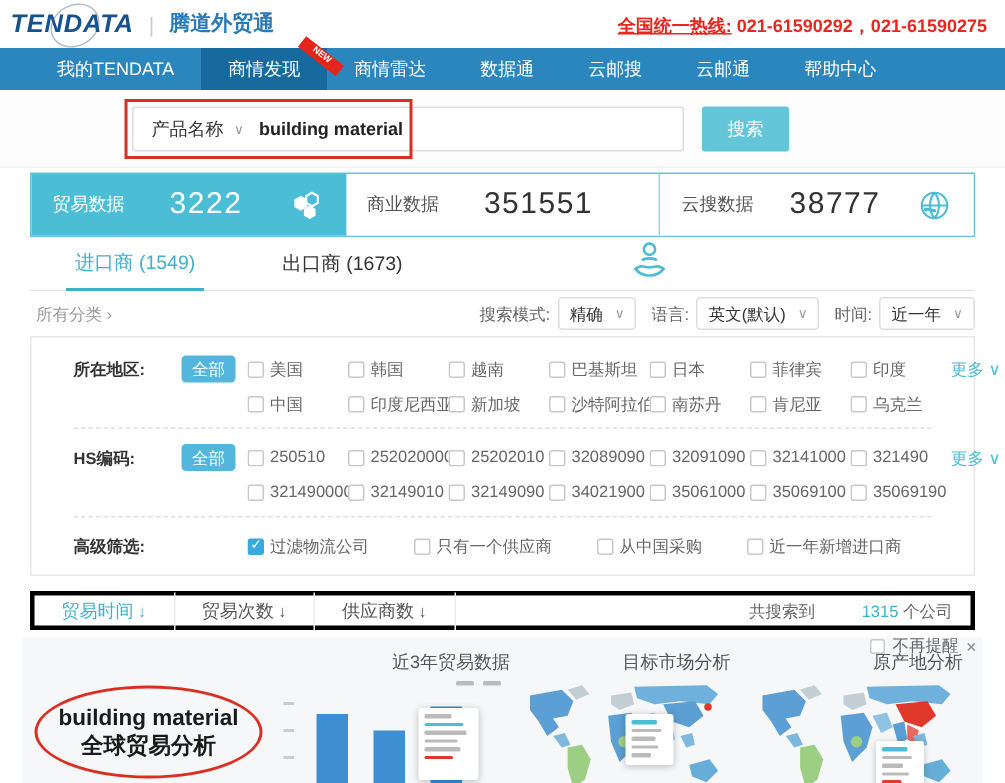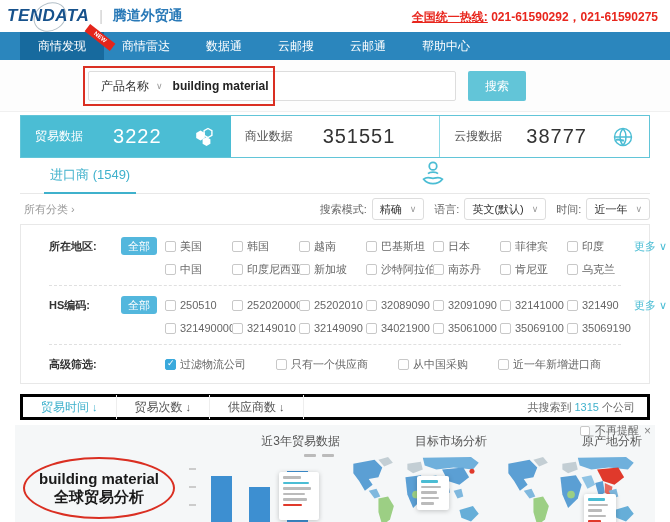--- a/index.html
+++ b/index.html
@@ -69,21 +69,21 @@
   .adv-row { display:flex; align-items:center; height:20px; }
   .adv-label { width:116px; font-size:11px; font-weight:700; color:#333; }
   .adv-opts { display:flex; gap:30px; }
 
   
   .sortbar { margin:10px 20px 0; height:26px; border:3px solid #000000; display:flex; align-items:center; font-size:12px; }
   .sort-item { padding:0 18px; color:#555; border-right:1px solid #eee; cursor:pointer; line-height:24px; }
   .sort-item.active { color:#3fb1cc; }
   .sort-item .arr { font-size:11px; margin-left:3px; }
   .result { margin-left:auto; padding-right:12px; font-size:11px; color:#666; }
-  .result .cnt { color:#3fb1cc; }
+  .result .cnt { color:#3fb1cc;margin-left:28px; }
 
   
   .promo { margin:5px 15px 0; height:117px; background:#f5f7f8; position:relative; }
   .dismiss { position:absolute; top:-2px; right:4px; display:flex; align-items:center; gap:5px; font-size:11px; color:#666; }
   .dismiss .box { width:10px; height:10px; }
   .dismiss .x { color:#888; font-size:12px; cursor:pointer; }
   .headline { position:absolute; left:8px; top:32px; width:152px; height:62px; display:flex; flex-direction:column; justify-content:center; align-items:center; }
   .headline .ellipse { position:absolute; inset:0; border:2.5px solid #da2f22; border-radius:50%; }
   .headline .h1 { font-size:15px; font-weight:800; color:#1a1a1a; }
   .headline .h2 { font-size:15px; font-weight:800; color:#1a1a1a; margin-top:1px; }
@@ -120,20 +120,21 @@
       <span class="logo-div">|</span>
       <span class="logo-sub">腾道外贸通</span>
     </div>
     <div class="hotline">
       <span class="lbl">全国统一热线:</span>
       <span>021-61590292，021-61590275</span>
     </div>
   </div>
 
   <div class="nav">
+    <div class="nav-item">我的TENDATA</div>
     <div class="nav-item active">
       <span>商情发现</span>
       <span class="new-ribbon">NEW</span>
     </div>
     <div class="nav-item">商情雷达</div>
     <div class="nav-item">数据通</div>
     <div class="nav-item">云邮搜</div>
     <div class="nav-item">云邮通</div>
     <div class="nav-item">帮助中心</div>
   </div>
@@ -173,20 +174,24 @@
         <path d="M5,15 C8,13.5 10,16 13,15.5" stroke-width="2"></path>
       </svg>
     </div>
   </div>
 
   <div class="trader">
     <div class="ttabs">
       <div class="ttab active">
         <span>进口商</span>
         <span>(1549)</span>
+      </div>
+      <div class="ttab">
+        <span>出口商</span>
+        <span>(1673)</span>
       </div>
       <svg class="person-ic" width="30" height="30" viewBox="0 0 24 24" fill="none" stroke="#4bbdd4" stroke-width="1.4">
         <circle cx="12" cy="6.5" r="3"></circle>
         <path d="M8,12.5 C9.5,11 14.5,11 16,12.5"></path>
         <path d="M4.5,17 C7.5,14.5 9,16.2 12,16.2 C15,16.2 16.5,14.5 19.5,17 C18,19 15,20.5 12,20.5 C9,20.5 6,19 4.5,17 Z"></path>
       </svg>
     </div>
 
     <div class="controls">
       <span class="cat-link">所有分类 ›</span>

